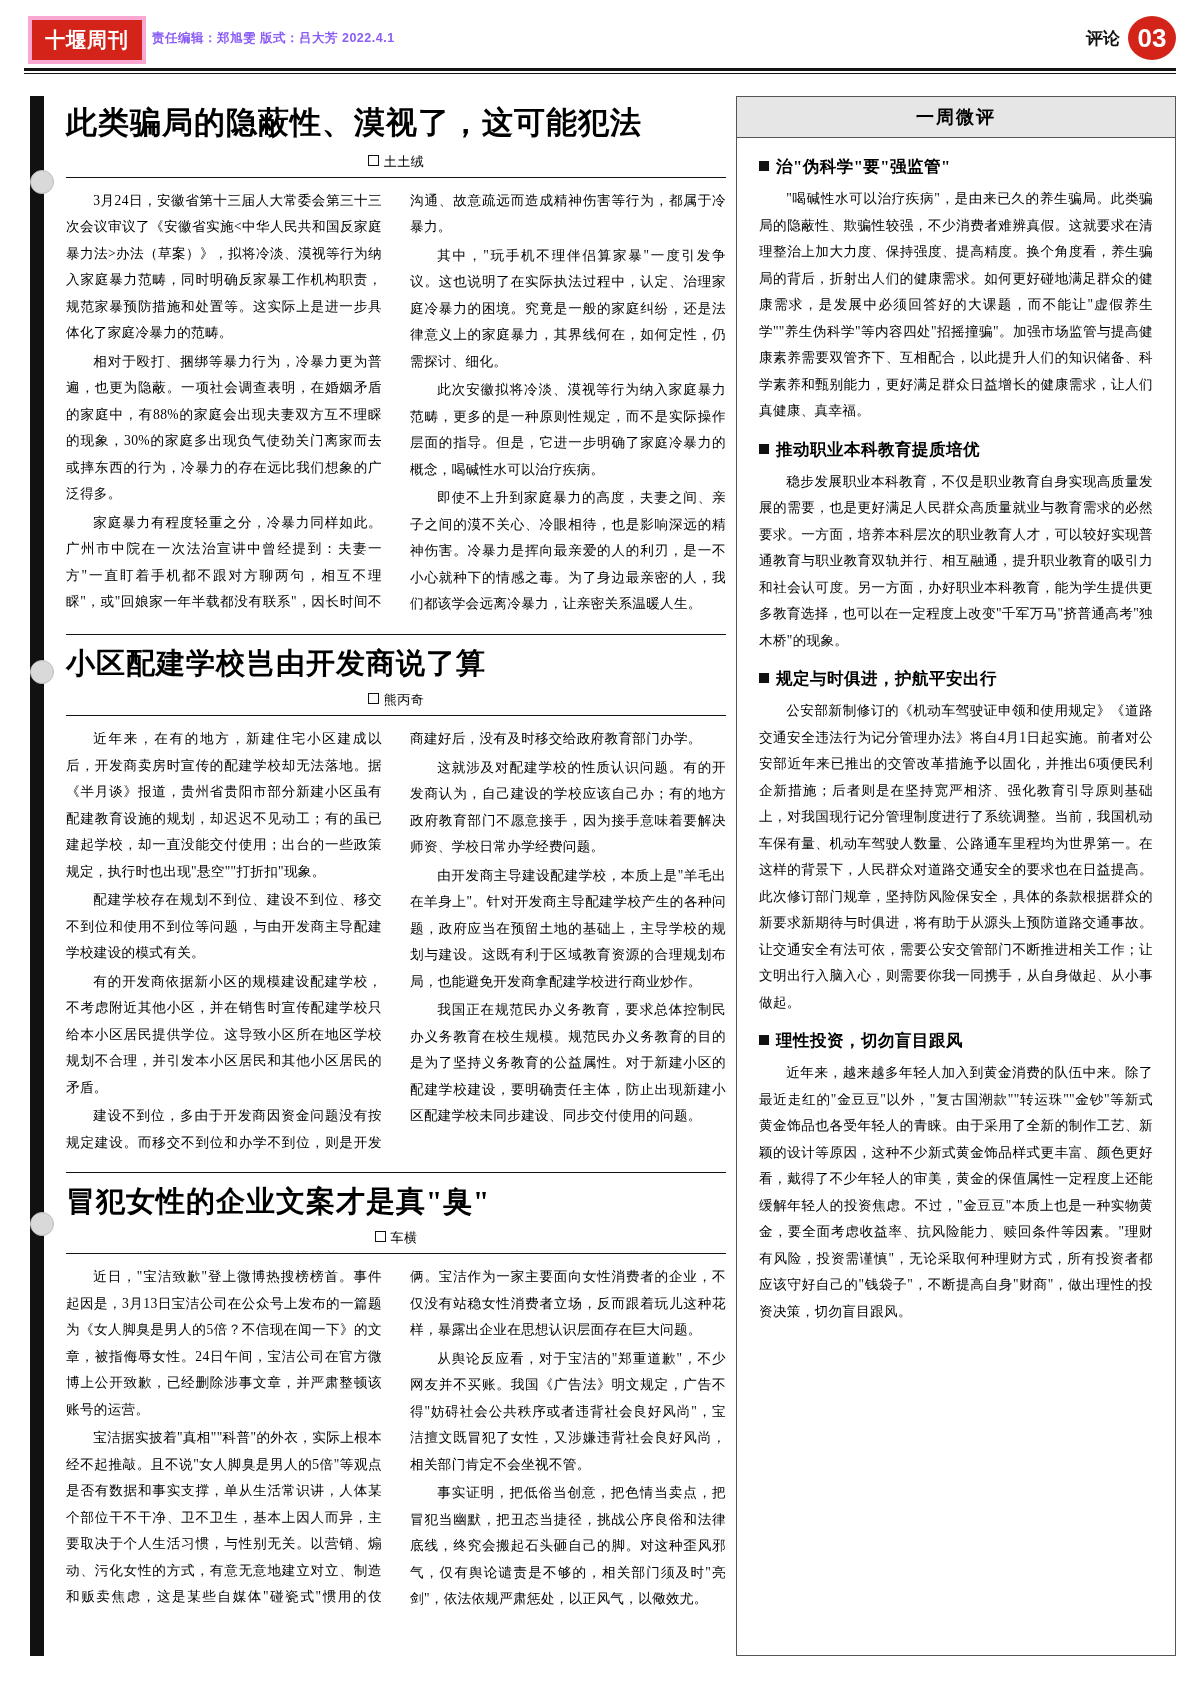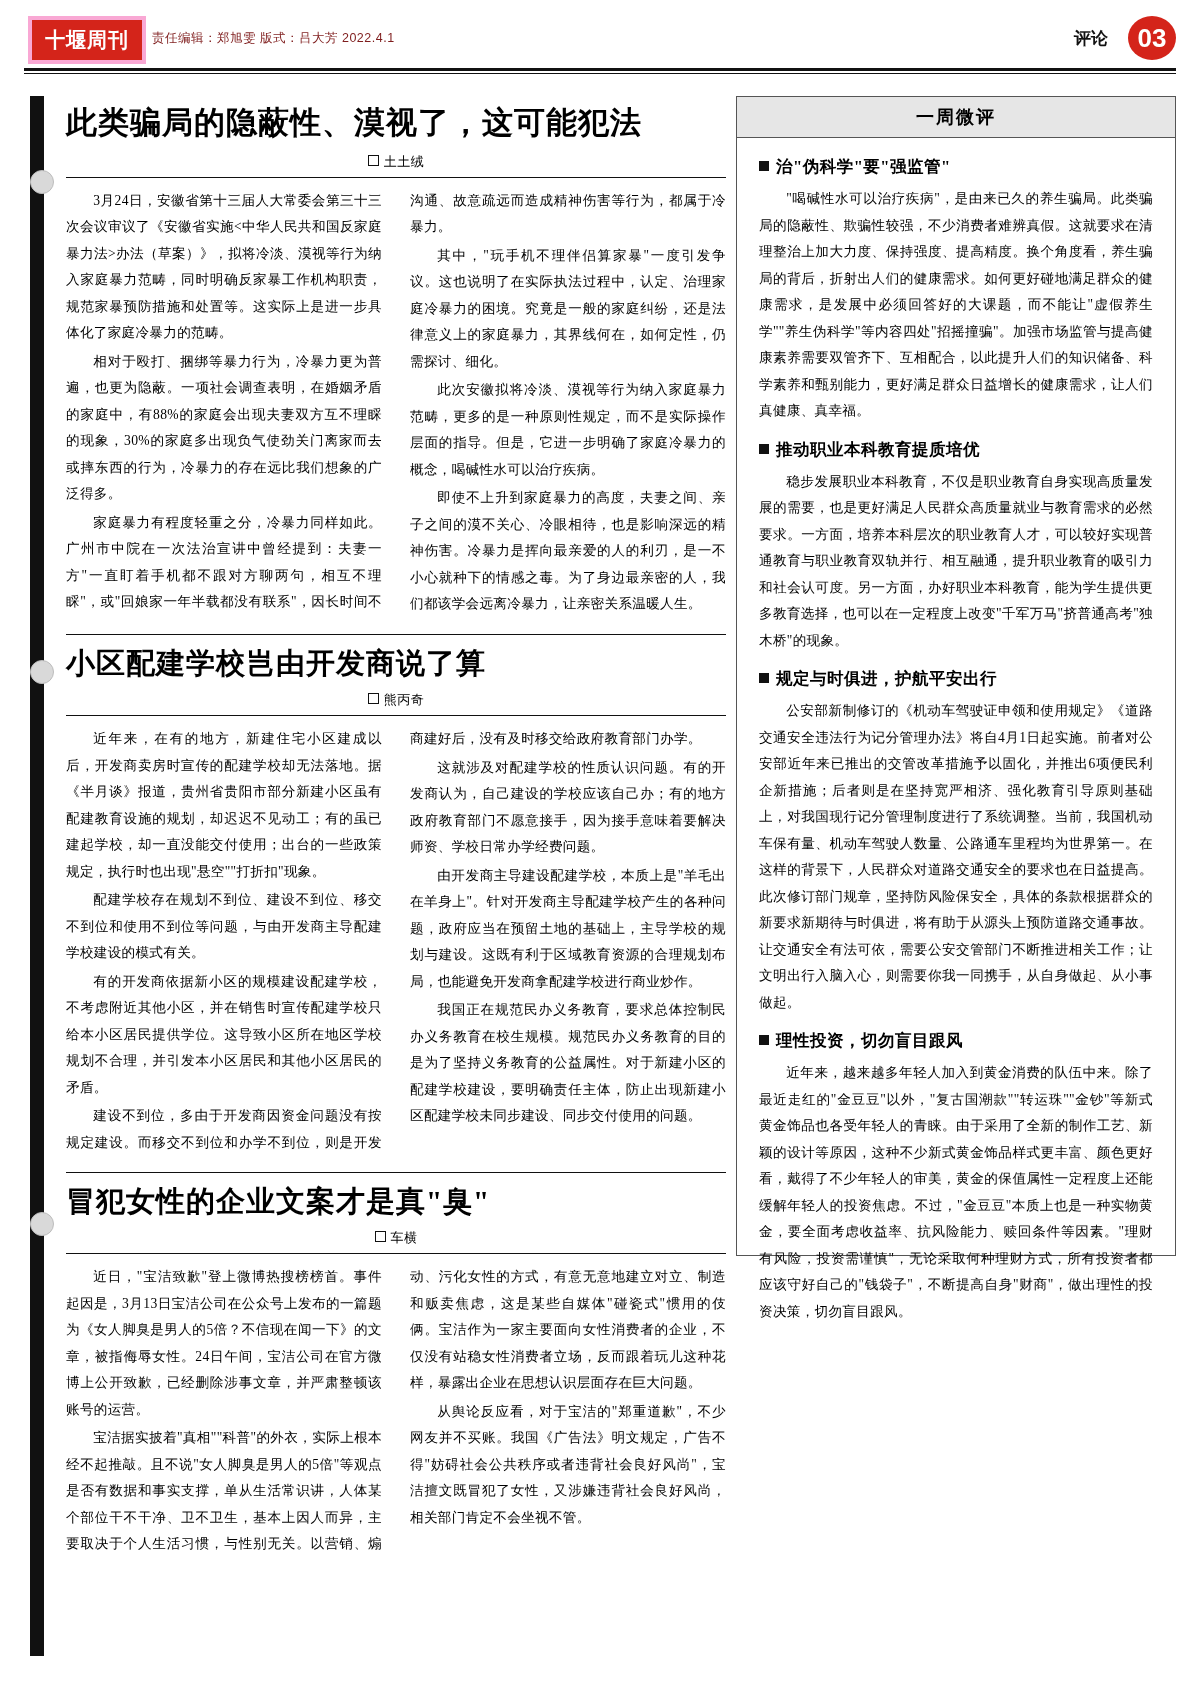--- a/index.html
+++ b/index.html
@@ -24,26 +24,26 @@
     position:absolute;left:28px;top:16px;width:110px;height:40px;
     background:#d4241a;color:#fff;
     display:flex;align-items:center;justify-content:center;
     font-family:"Liberation Serif",serif;
     font-weight:bold;font-size:21px;letter-spacing:1px;
     border:4px solid #f9a8d4;
   }
   .mh-logo span{display:inline-block;transform:scaleX(.95);}
   .mh-meta{
     position:absolute;left:152px;top:30px;
-    font-size:12.5px;color:#7f1d1d;font-weight:normal;
+    font-size:12.5px;color:#8b5cf6;font-weight:bold;
     letter-spacing:.5px;
     font-family:"Liberation Sans",sans-serif;
   }
   .mh-section{
-    position:absolute;right:92px;top:27px;
+    position:absolute;right:80px;top:27px;
     font-size:17px;font-weight:bold;color:#111;
     font-family:"Liberation Serif",serif;
   }
   .mh-pagenum{
     position:absolute;right:24px;top:16px;
     width:48px;height:44px;border-radius:50%;
     background:#d4241a;color:#fff;
     display:flex;align-items:center;justify-content:center;
     font-size:26px;font-weight:bold;
     font-family:"Liberation Sans",sans-serif;
@@ -63,21 +63,21 @@
   .punch{
     position:absolute;left:30px;width:22px;height:22px;border-radius:50%;
     background:#d9d9d9;border:1px solid #bdbdbd;
   }
 
   
   .main{
     position:absolute;left:66px;top:96px;width:660px;height:1560px;
   }
   .aside{
-    position:absolute;left:736px;top:96px;width:440px;height:1160px;
+    position:absolute;left:736px;top:96px;width:440px;height:1560px;
     border:1px solid #555;
     box-sizing:border-box;
     background:#fff;
   }
   .aside-head{
     height:40px;background:#e6e6e6;border-bottom:1px solid #555;
     display:flex;align-items:center;justify-content:center;
     font-weight:bold;font-size:18px;letter-spacing:2px;
   }
   .aside-body{padding:14px 22px 10px 22px;}
@@ -177,20 +177,21 @@
     <div class="art-sep"></div>
 
     <div class="article">
       <div class="art-title small">冒犯女性的企业文案才是真"臭"</div>
       <div class="byline"><span class="box"></span><span>车横</span></div>
       <div class="hr-thin"></div>
       <div class="cols">
         <p>近日，"宝洁致歉"登上微博热搜榜榜首。事件起因是，3月13日宝洁公司在公众号上发布的一篇题为《女人脚臭是男人的5倍？不信现在闻一下》的文章，被指侮辱女性。24日午间，宝洁公司在官方微博上公开致歉，已经删除涉事文章，并严肃整顿该账号的运营。</p>
         <p>宝洁据实披着"真相""科普"的外衣，实际上根本经不起推敲。且不说"女人脚臭是男人的5倍"等观点是否有数据和事实支撑，单从生活常识讲，人体某个部位干不干净、卫不卫生，基本上因人而异，主要取决于个人生活习惯，与性别无关。以营销、煽动、污化女性的方式，有意无意地建立对立、制造和贩卖焦虑，这是某些自媒体"碰瓷式"惯用的伎俩。宝洁作为一家主要面向女性消费者的企业，不仅没有站稳女性消费者立场，反而跟着玩儿这种花样，暴露出企业在思想认识层面存在巨大问题。</p>
         <p>从舆论反应看，对于宝洁的"郑重道歉"，不少网友并不买账。我国《广告法》明文规定，广告不得"妨碍社会公共秩序或者违背社会良好风尚"，宝洁擅文既冒犯了女性，又涉嫌违背社会良好风尚，相关部门肯定不会坐视不管。</p>
+        <p>事实证明，把低俗当创意，把色情当卖点，把冒犯当幽默，把丑态当捷径，挑战公序良俗和法律底线，终究会搬起石头砸自己的脚。对这种歪风邪气，仅有舆论谴责是不够的，相关部门须及时"亮剑"，依法依规严肃惩处，以正风气，以儆效尤。</p>
       </div>
     </div>
 
   </div>
 
   <div class="aside">
     <div class="aside-head">一周微评</div>
     <div class="aside-body">
 
       <div class="aside-item">

